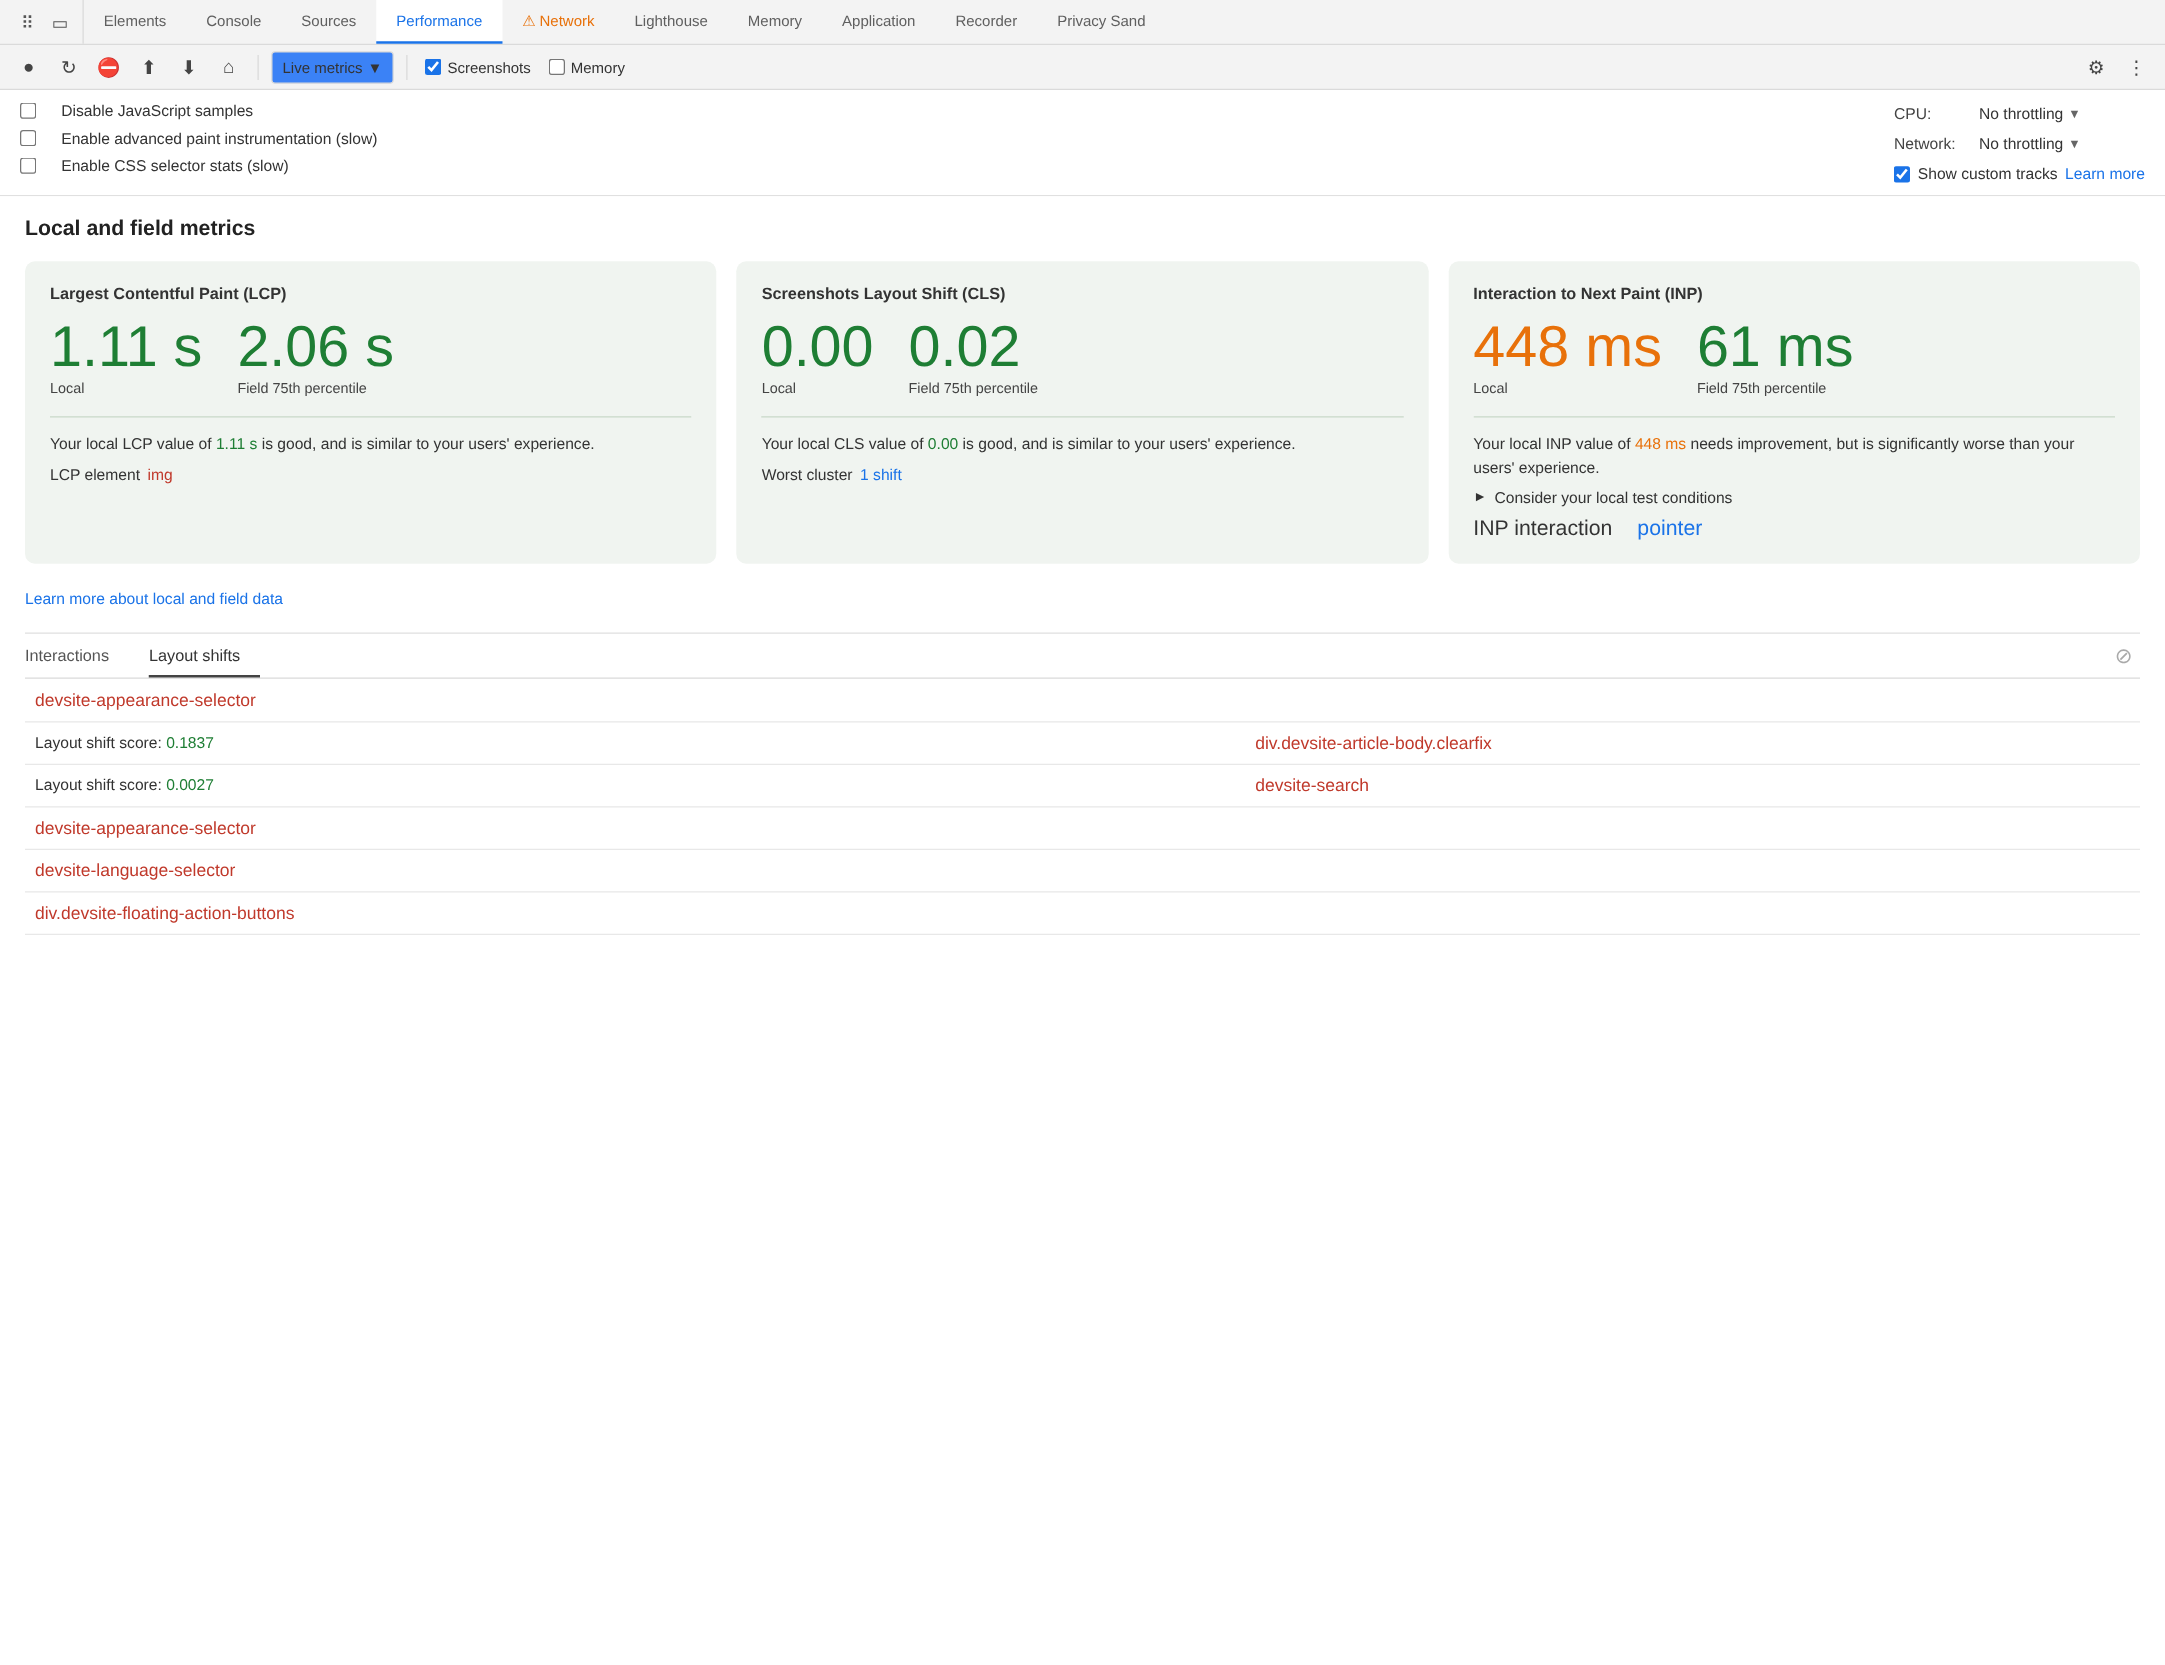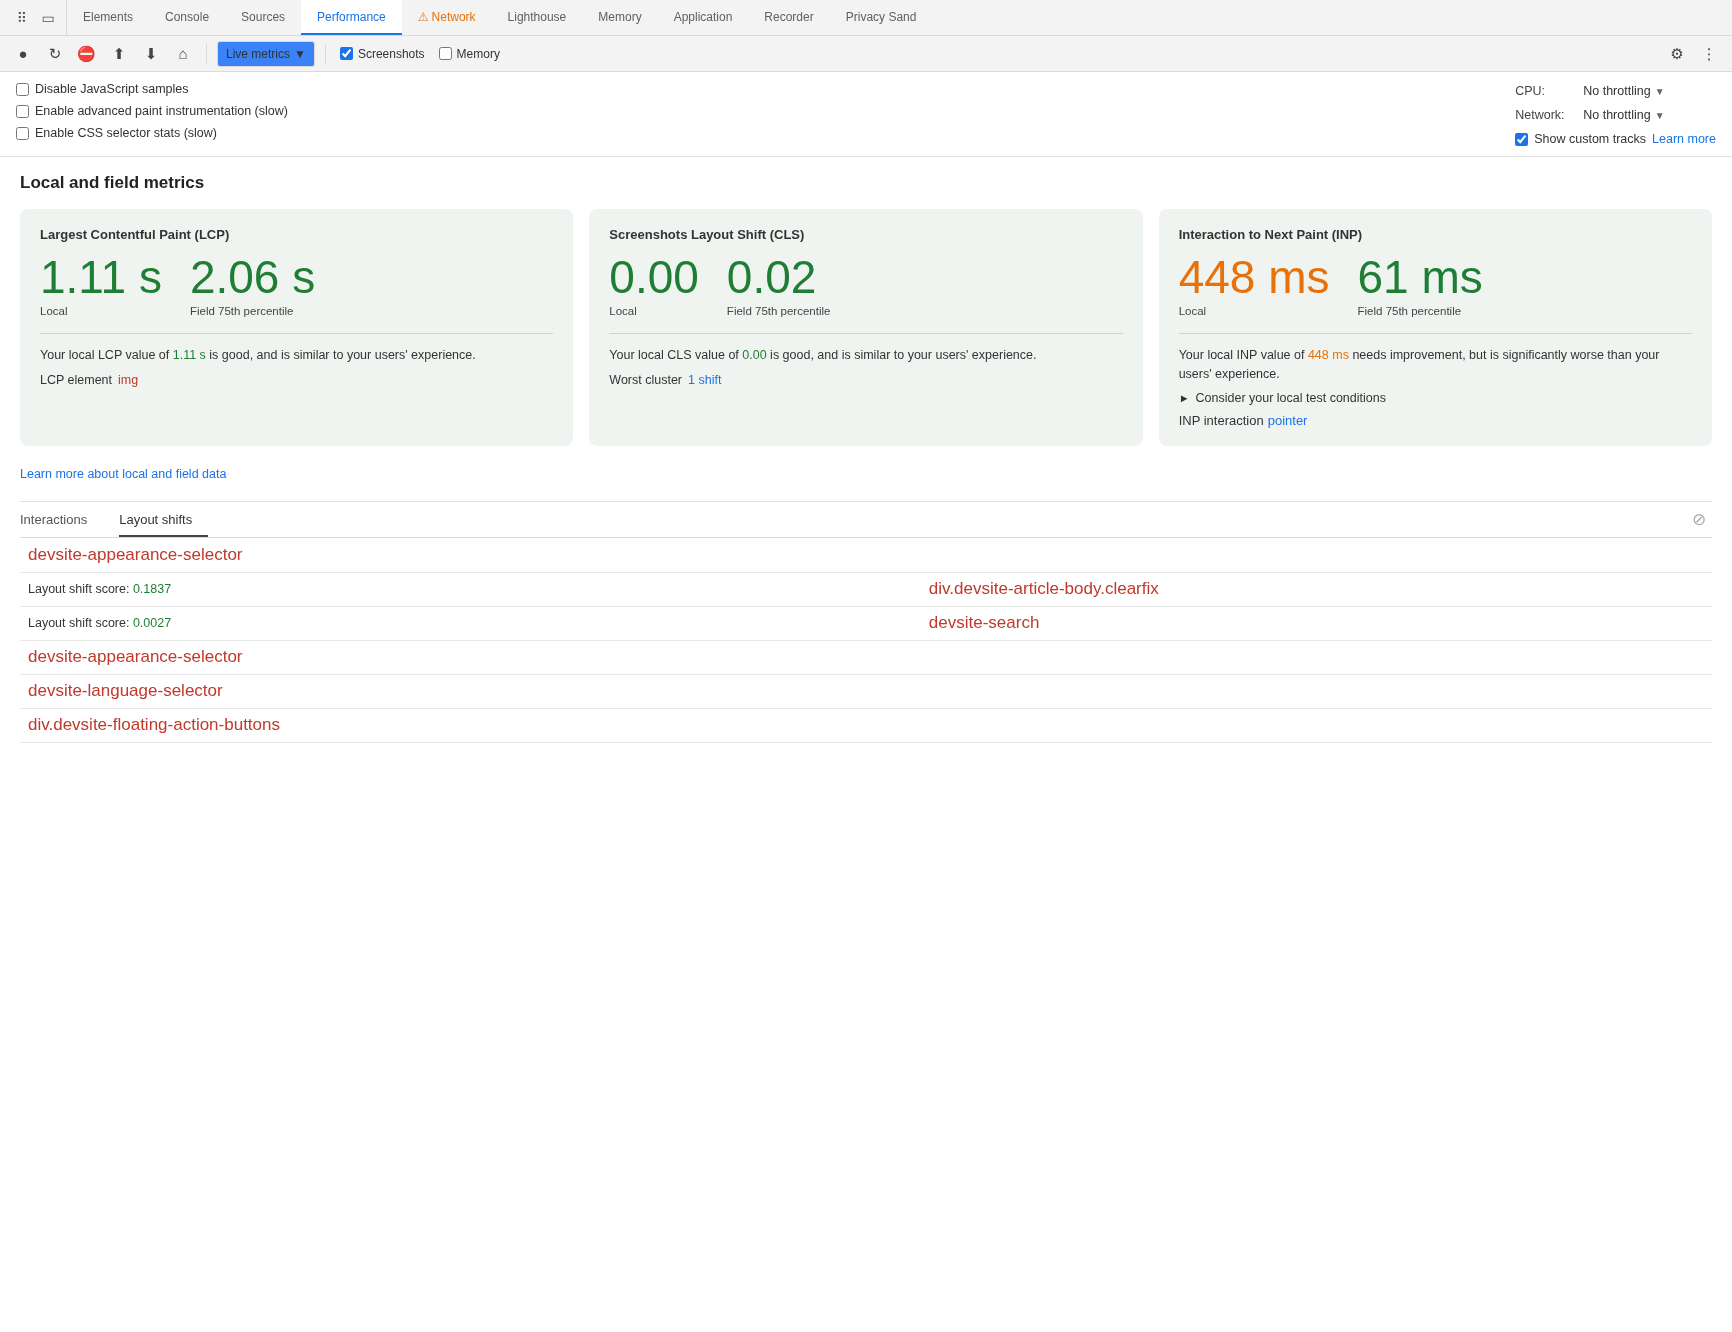--- a/index.html
+++ b/index.html
@@ -127,22 +127,21 @@
       align-items: flex-start;
       justify-content: space-between;
       padding: 10px 16px 10px 16px;
       border-bottom: 1px solid #e0e0e0;
       background: #fff;
     }
     .options-left { display: flex; flex-direction: column; gap: 8px; }
     .options-right { display: flex; flex-direction: column; gap: 10px; padding-top: 2px; }
     .option-row-item {
       display: flex;
-      align-items: center;
-      gap: 6px;
+      gap: 20px;
       font-size: 12.5px;
       color: #333;
     }
     .cpu-network-row {
       display: flex;
       align-items: center;
       gap: 8px;
       font-size: 12.5px;
     }
     .cpu-network-label { color: #444; font-weight: 500; min-width: 60px; }
@@ -247,25 +246,25 @@
       font-size: 12.5px;
       color: #333;
       display: flex;
       align-items: center;
       gap: 6px;
       margin-bottom: 8px;
       cursor: pointer;
     }
     .consider-row .arrow { font-size: 11px; }
     .inp-interaction-row {
-      font-size: 13px;
+      font-size: 17px;
       color: #333;
       display: flex;
       align-items: flex-end;
-      gap: 4px;
+      gap: 20px;
     }
     .inp-interaction-row a { color: #1a73e8; text-decoration: none; }
 
     
     .learn-more-link {
       color: #1a73e8;
       font-size: 12.5px;
       text-decoration: none;
       display: inline-block;
       margin-bottom: 20px;
@@ -318,21 +317,21 @@
     .shifts-row td {
       padding: 6px 8px;
       font-size: 12.5px;
       vertical-align: middle;
     }
     .shifts-score { color: #333; }
     .shifts-score .score-val { color: #1e7e34; font-weight: 500; }
     .shifts-element-link {
       color: #c0392b;
       text-decoration: none;
-      font-size: 17px;
+      font-size: 14px;
     }
     .shift-indent { padding-left: 20px; }
 
     
     input[type="checkbox"] {
       width: 13px;
       height: 13px;
       accent-color: #1a73e8;
     }
   </style>

